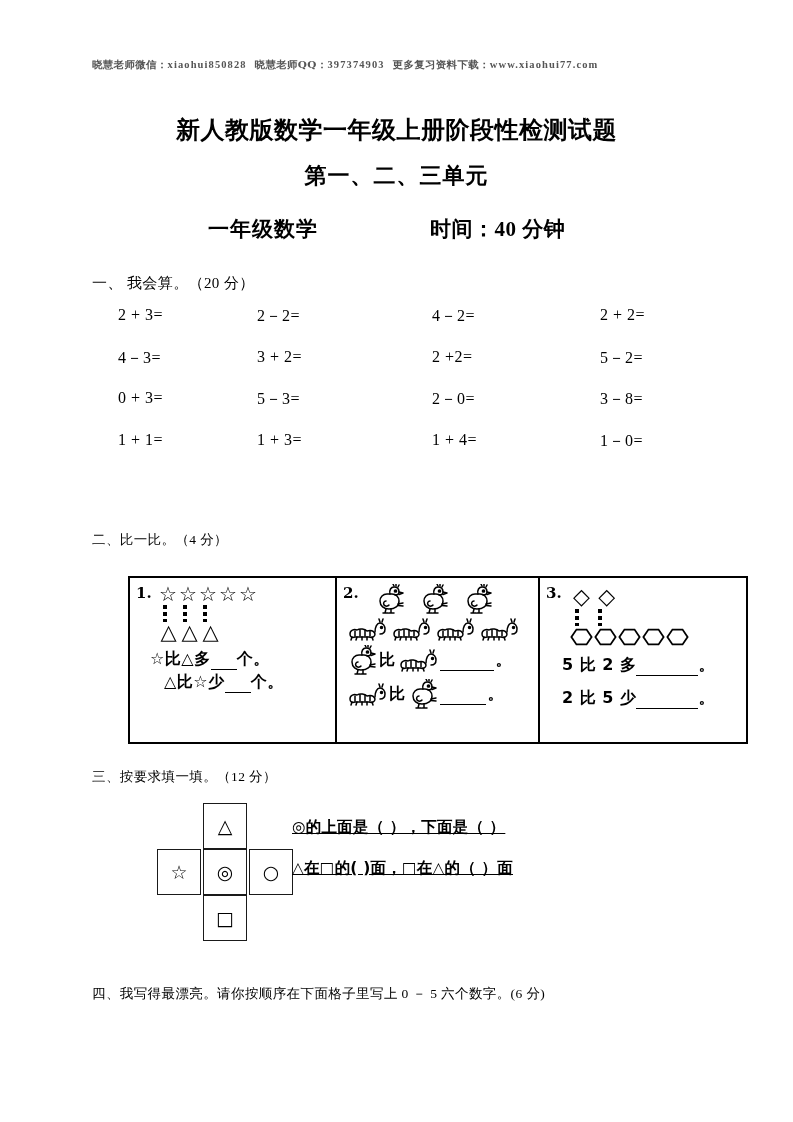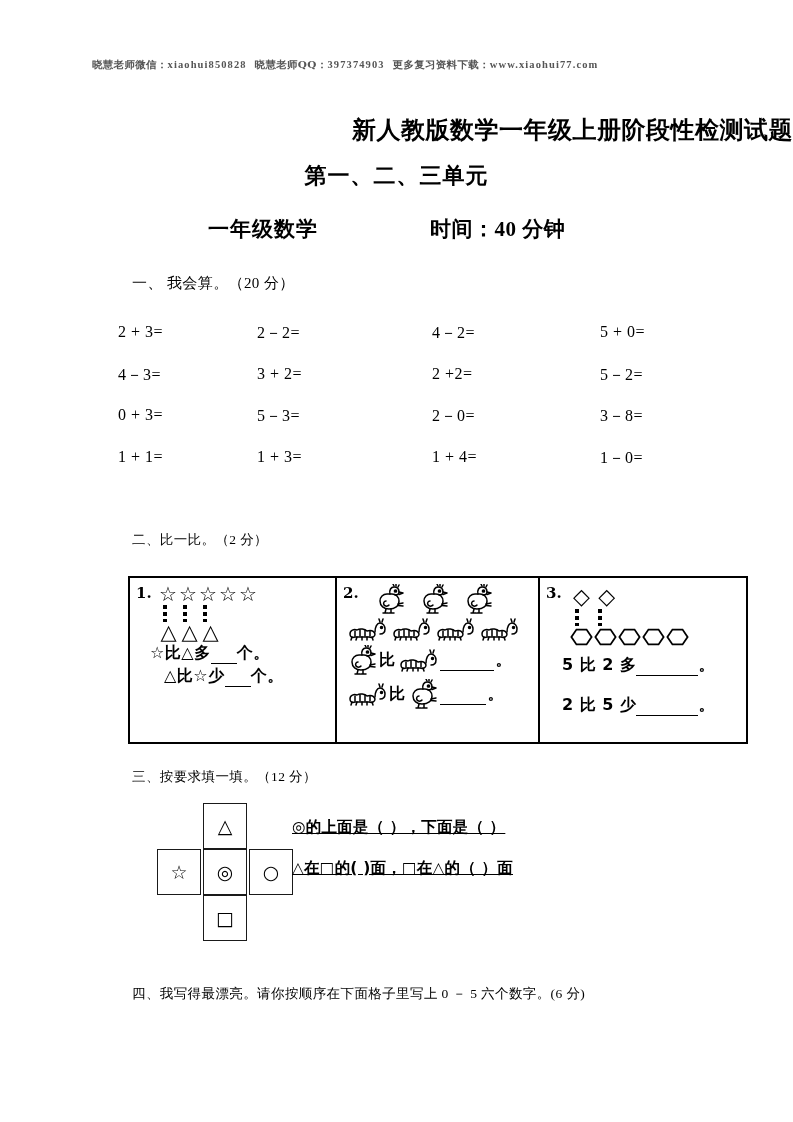--- a/index.html
+++ b/index.html
@@ -35,21 +35,21 @@
     letter-spacing: 1.1px;
     font-weight: bold;
   }
 
   
   .title-main {
     position: absolute;
     left: 0;
     top: 114px;
     width: 793px;
-    text-align: right;
+    text-align: center;
     font-size: 24px;
     font-weight: bold;
     letter-spacing: 0.5px;
   }
   .title-sub {
     position: absolute;
     left: 0;
     top: 161px;
     width: 793px;
     text-align: center;
@@ -79,21 +79,20 @@
     letter-spacing: 0.5px;
     text-align: right;
   }
 
   
   .sec-heading {
     position: absolute;
     font-size: 15px;
     white-space: nowrap;
     letter-spacing: 0.4px;
-    margin-left: 40px;
   }
   #sec1-heading { left: 92px; top: 274px; }
   #sec2-heading { left: 92px; top: 531px; font-size: 13.5px; }
   #sec3-heading { left: 92px; top: 768px; font-size: 13.5px; }
   #sec4-heading { left: 92px; top: 985px; font-size: 13.5px; }
 
   
   .calc-grid {
     position: absolute;
     left: 118px;
@@ -102,21 +101,20 @@
   }
   .calc-row {
     position: relative;
     height: 41.5px;
   }
   .calc-cell {
     position: absolute;
     font-size: 16px;
     white-space: nowrap;
     letter-spacing: 0.5px;
-    margin-top: 17px;
   }
   .calc-cell.c0 { left: 0px; }
   .calc-cell.c1 { left: 139px; }
   .calc-cell.c2 { left: 314px; }
   .calc-cell.c3 { left: 482px; }
 
   
   .compare-table {
     position: absolute;
     left: 128px;
@@ -247,21 +245,21 @@
   <span class="grade">一年级数学</span>
   <span class="time">时间：40 分钟</span>
 </div>
 
 <div class="sec-heading" id="sec1-heading">一、 我会算。（20 分）</div>
 <div class="calc-grid" id="calc-grid">
     <div class="calc-row">
       <div class="calc-cell c0">2 + 3=</div>
       <div class="calc-cell c1">2－2=</div>
       <div class="calc-cell c2">4－2=</div>
-      <div class="calc-cell c3">5 + 0=</div>
+      <div class="calc-cell c3">2 + 2=</div>
     </div>
     <div class="calc-row">
       <div class="calc-cell c0">4－3=</div>
       <div class="calc-cell c1">3 + 2=</div>
       <div class="calc-cell c2">2 +2=</div>
       <div class="calc-cell c3">5－2=</div>
     </div>
     <div class="calc-row">
       <div class="calc-cell c0">0 + 3=</div>
       <div class="calc-cell c1">5－3=</div>
@@ -269,42 +267,42 @@
       <div class="calc-cell c3">3－8=</div>
     </div>
     <div class="calc-row">
       <div class="calc-cell c0">1 + 1=</div>
       <div class="calc-cell c1">1 + 3=</div>
       <div class="calc-cell c2">1 + 4=</div>
       <div class="calc-cell c3">1－0=</div>
     </div>
   </div>
 
-<div class="sec-heading" id="sec2-heading">二、比一比。（2 分）</div>
+<div class="sec-heading" id="sec2-heading">二、比一比。（4 分）</div>
 <div class="compare-table" id="compare-table">
     <div class="compare-cell cc-1">
       <div class="cc-num">1.</div>
       <div class="glyph-row" style="margin-left: 22px; margin-top: 0px; gap: 0px;">
         <span class="glyph" style="font-size: 20px; width: 20px;">☆</span>
         <span class="glyph" style="font-size: 20px; width: 20px;">☆</span>
         <span class="glyph" style="font-size: 20px; width: 20px;">☆</span>
         <span class="glyph" style="font-size: 20px; width: 20px;">☆</span>
         <span class="glyph" style="font-size: 20px; width: 20px;">☆</span>
       </div>
       <div class="dots-row" style="margin-left: 27px; gap: 16px; margin-top: 1px;">
         <span class="dotline"></span>
         <span class="dotline"></span>
         <span class="dotline"></span>
       </div>
       <div class="glyph-row" style="margin-left: 22px; gap: 0px; margin-top: 0px;">
         <span class="glyph" style="font-size: 21px; width: 21px;">△</span>
         <span class="glyph" style="font-size: 21px; width: 21px;">△</span>
         <span class="glyph" style="font-size: 21px; width: 21px;">△</span>
       </div>
-      <div class="cmp-sentence" style="margin-left: 14px; "><span>☆比△多</span><span class="blank-u" style="width: 26px;">&nbsp;</span><span>个。</span></div>
+      <div class="cmp-sentence" style="margin-left: 14px; margin-top: 6px;"><span>☆比△多</span><span class="blank-u" style="width: 26px;">&nbsp;</span><span>个。</span></div>
       <div class="cmp-sentence" style="margin-left: 28px; margin-top: 2px;"><span>△比☆少</span><span class="blank-u" style="width: 26px;">&nbsp;</span><span>个。</span></div>
     </div>
     <div class="compare-cell cc-2">
       <div class="cc-num">2.</div>
       <div class="glyph-row" style="margin-left: 32px; margin-top: 0px; gap: 14px;">
         <span class="animal">
           <svg width="30" height="31" viewBox="0 0 30 31">
             <g fill="none" stroke="#000" stroke-width="1.5" stroke-linecap="round" stroke-linejoin="round">
               <path d="M12 10 C8 10 5 13 5 17 C5 22 9 25 14 25 C20 25 24 22 24 17 C24 13 21 10 17 10 Z"></path>
               <path d="M15 10 C14 6 16 3 19 3 C22 3 24 5 24 8 C24 10 22 11 20 11"></path>
@@ -490,21 +488,21 @@
             <polygon points="21.60,10.00 16.55,17.45 6.45,17.45 1.40,10.00 6.45,2.55 16.55,2.55" fill="none" stroke="#000" stroke-width="1.8"></polygon>
           </svg>
         </span>
         <span class="animal">
           <svg width="23" height="20" viewBox="0 0 23 20">
             <polygon points="21.60,10.00 16.55,17.45 6.45,17.45 1.40,10.00 6.45,2.55 16.55,2.55" fill="none" stroke="#000" stroke-width="1.8"></polygon>
           </svg>
         </span>
       </div>
       <div class="cmp-sentence" style="margin-left: 16px; margin-top: 8px;"><span>5 比 2 多</span><span class="blank-u" style="width: 62px;">&nbsp;</span><span>。</span></div>
-      <div class="cmp-sentence" style="margin-left: 16px; margin-top: 19px;"><span>2 比 5 少</span><span class="blank-u" style="width: 62px;">&nbsp;</span><span>。</span></div>
+      <div class="cmp-sentence" style="margin-left: 16px; margin-top: 12px;"><span>2 比 5 少</span><span class="blank-u" style="width: 62px;">&nbsp;</span><span>。</span></div>
     </div>
   </div>
 
 <div class="sec-heading" id="sec3-heading">三、按要求填一填。（12 分）</div>
 <div class="cross-wrap">
   <div class="cross-cell cc-top">△</div>
   <div class="cross-cell cc-left">☆</div>
   <div class="cross-cell cc-mid">◎</div>
   <div class="cross-cell cc-right">○</div>
   <div class="cross-cell cc-bot">□</div>

